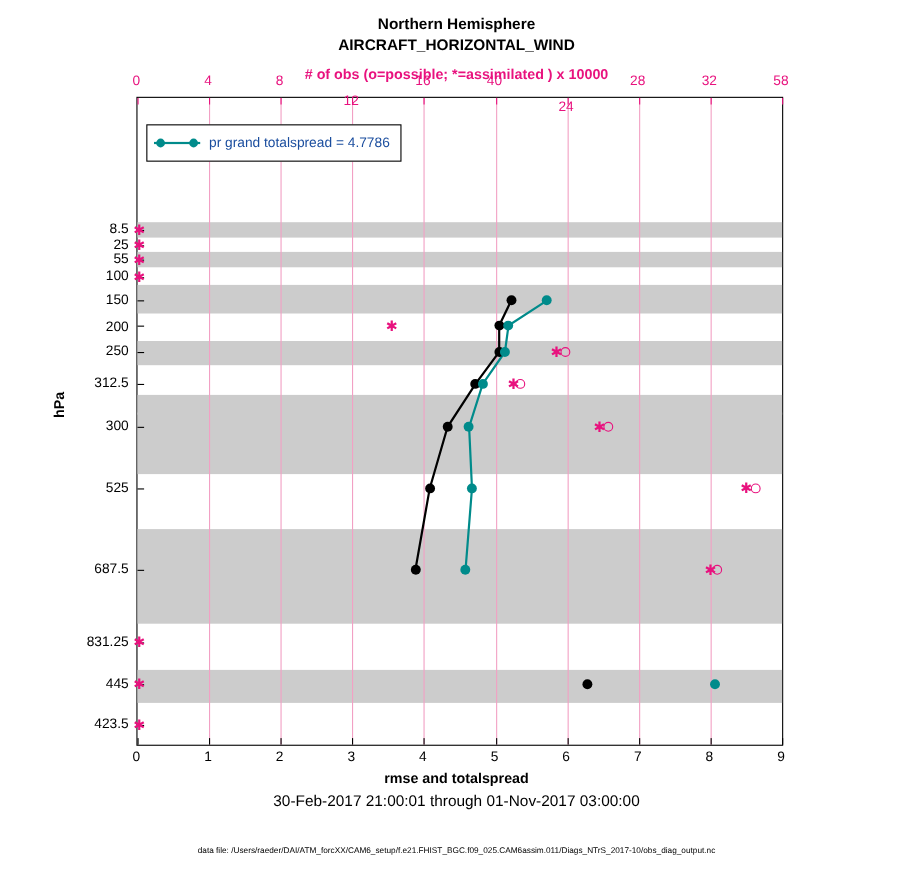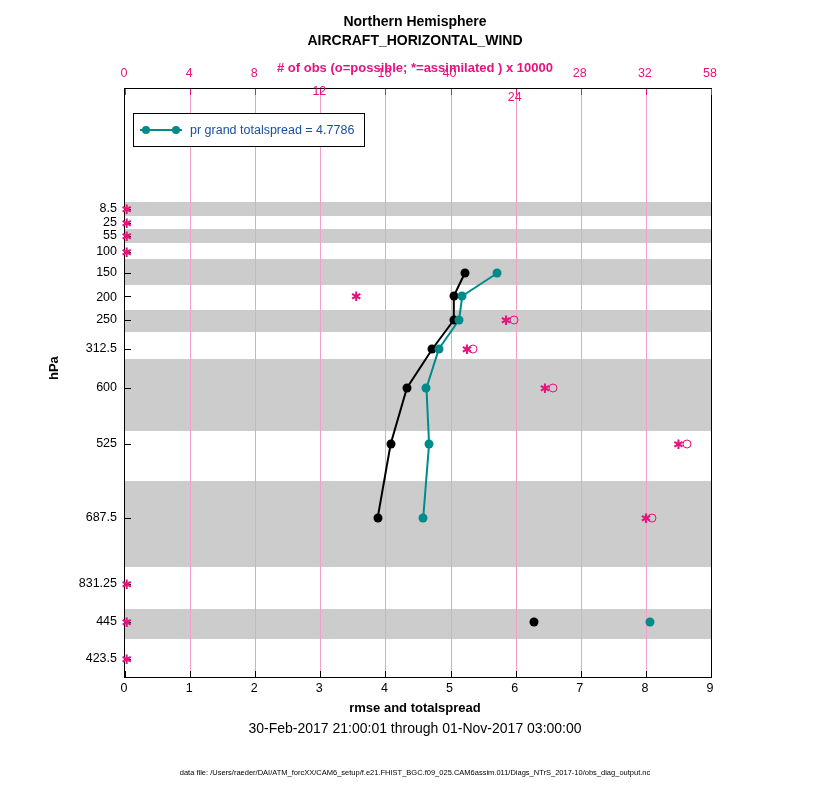--- a/index.html
+++ b/index.html
@@ -345,18 +345,18 @@
 <div class="xlabel-bottom" style="left: 644.889px;">8</div>
 <div class="xlabel-bottom" style="left: 710px;">9</div>
 <div class="ylabel-row" style="top: 208px;">8.5</div>
 <div class="ylabel-row" style="top: 222px;">25</div>
 <div class="ylabel-row" style="top: 235px;">55</div>
 <div class="ylabel-row" style="top: 251px;">100</div>
 <div class="ylabel-row" style="top: 272px;">150</div>
 <div class="ylabel-row" style="top: 297px;">200</div>
 <div class="ylabel-row" style="top: 319px;">250</div>
 <div class="ylabel-row" style="top: 348px;">312.5</div>
-<div class="ylabel-row" style="top: 387px;">600</div>
+<div class="ylabel-row" style="top: 387px;">300</div>
 <div class="ylabel-row" style="top: 443px;">525</div>
 <div class="ylabel-row" style="top: 517px;">687.5</div>
 <div class="ylabel-row" style="top: 583px;">831.25</div>
 <div class="ylabel-row" style="top: 621px;">445</div>
 <div class="ylabel-row" style="top: 658px;">423.5</div>
 
 </body></html>

